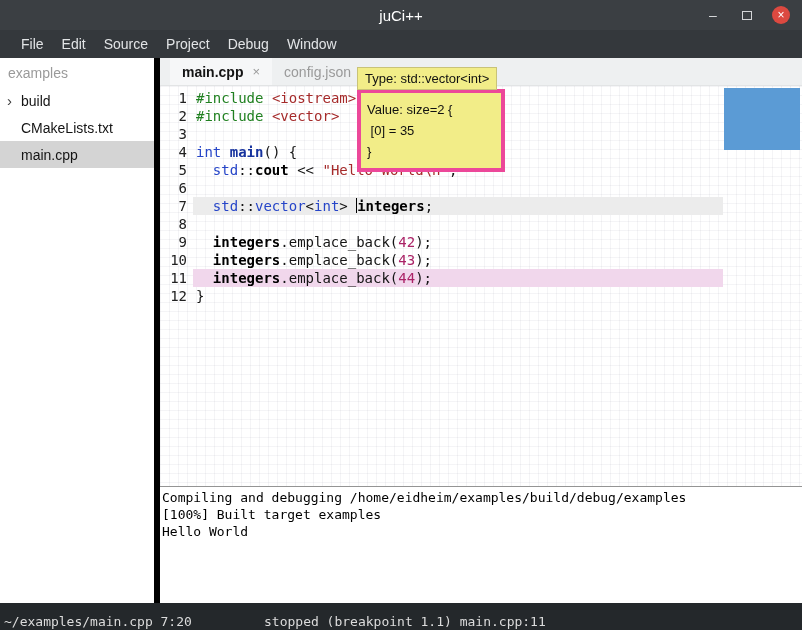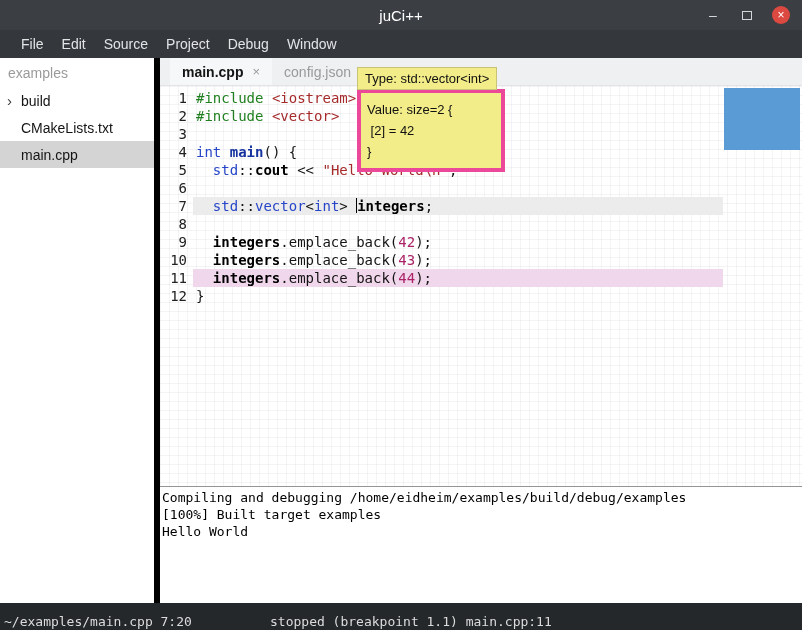--- a/index.html
+++ b/index.html
@@ -57,21 +57,21 @@
   .t-cursor{display:inline-block;width:1px;height:15px;background:#000;vertical-align:-2px;}
   .overview-thumb{position:absolute;left:564px;top:2px;width:76px;height:62px;background:#5b9bd5;}
 
   
   .terminal{flex:1;border-top:1px solid #949494;background:#fff;font-family:"DejaVu Sans Mono",monospace;font-size:13px;line-height:17px;padding:2px 0 0 2px;color:#000;box-sizing:border-box;}
   .terminal div{white-space:pre;}
 
   
   .statusbar{height:37px;background:#24282b;color:#dcdcdc;font-family:"DejaVu Sans Mono",monospace;font-size:13px;display:flex;align-items:center;position:relative;}
   .status-left{margin-left:4px;}
-  .status-center{position:absolute;left:270px;}
+  .status-center{position:absolute;left:264px;}
 
   
   .tooltip{position:absolute;left:357px;top:67px;z-index:10;font-size:13px;color:#111;}
   .tooltip-type{background:#f2ed88;border:1px solid #c9c378;padding:3px 7px;display:inline-block;white-space:pre;}
   .tooltip-value{background:#f2ed88;border:4px solid #ec4899;width:148px;box-sizing:border-box;padding:6px 6px;margin-top:-1px;}
   .tooltip-value div{line-height:21px;white-space:pre;}
 </style>
 </head>
 <body>
 
@@ -190,18 +190,18 @@
 
   <div class="statusbar">
     <span class="status-left">~/examples/main.cpp 7:20</span>
     <span class="status-center">stopped (breakpoint 1.1) main.cpp:11</span>
   </div>
 
   <div class="tooltip">
     <div class="tooltip-type" id="tooltip-type" style="background: rgb(242, 237, 136); text-align: center;">Type: std::vector&lt;int&gt;</div>
     <div class="tooltip-value" id="tooltip-value" style="background: rgb(242, 237, 136);">
         <div>Value: size=2 {</div>
-        <div> [2] = 42</div>
+        <div> [0] = 35</div>
         <div>}</div>
       </div>
   </div>
 
 </div>
 
 </body></html>

